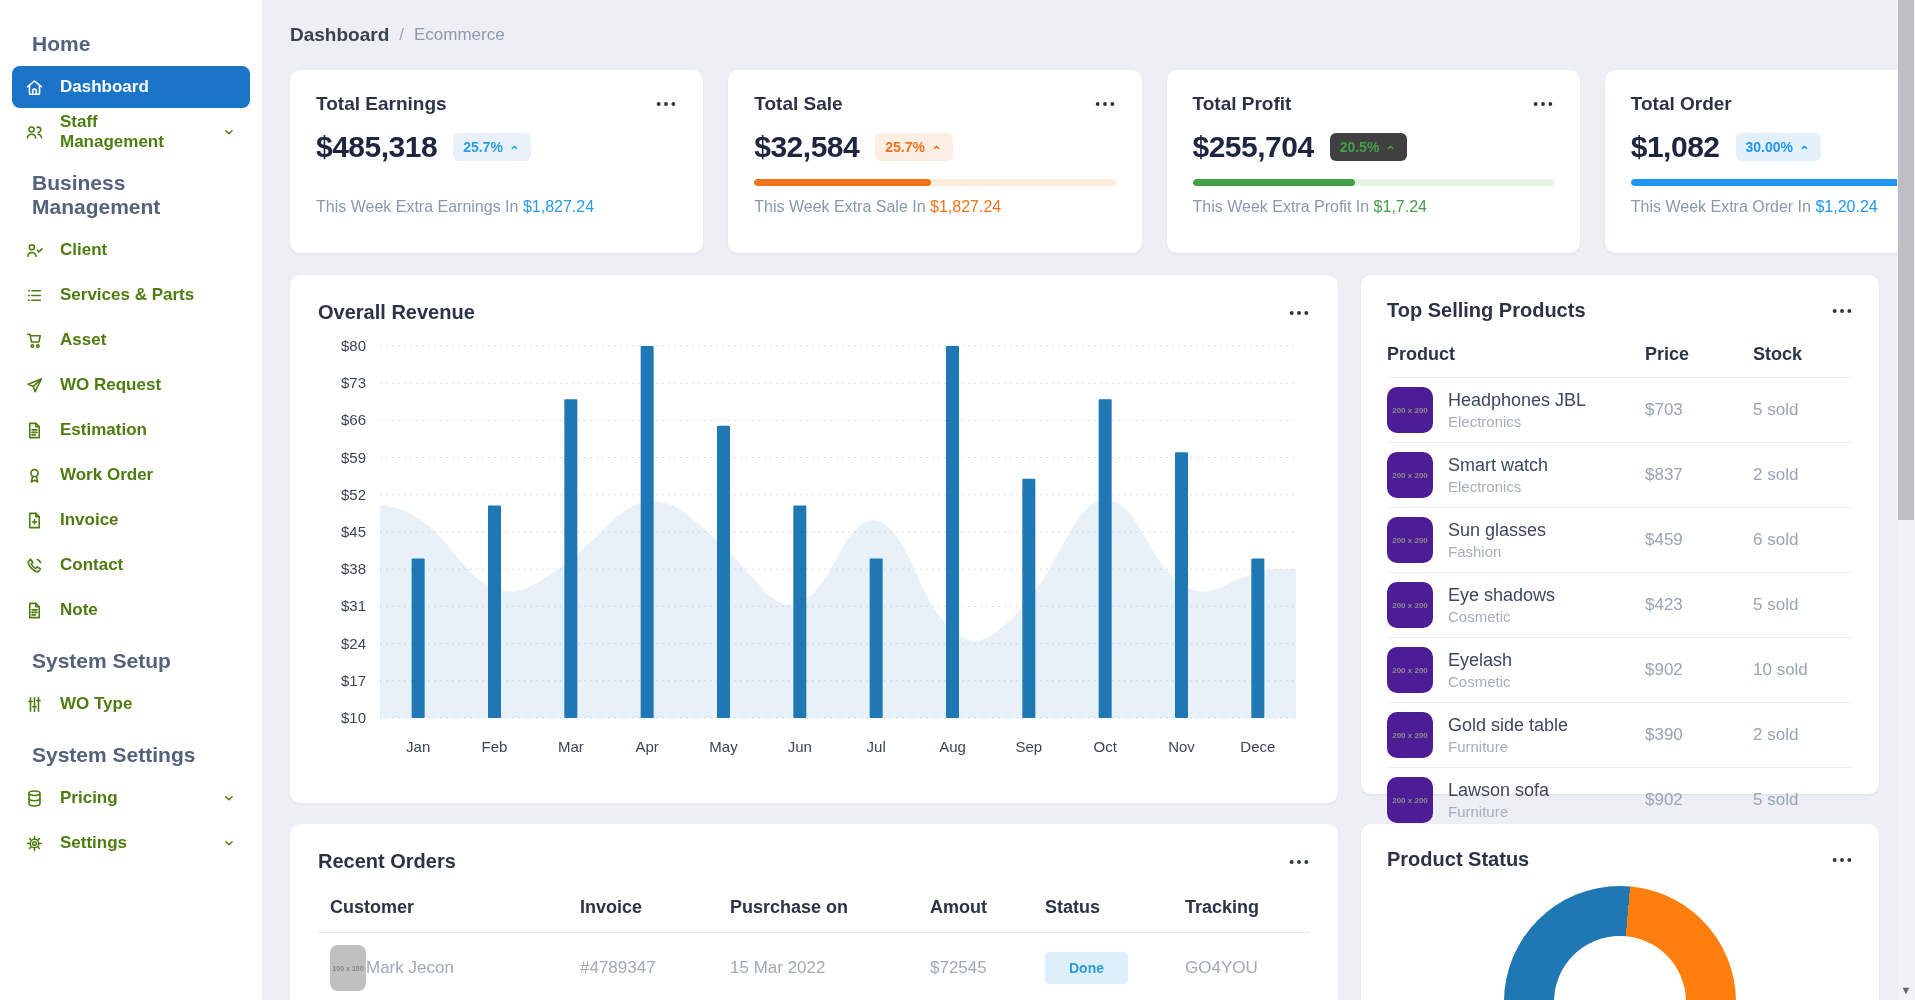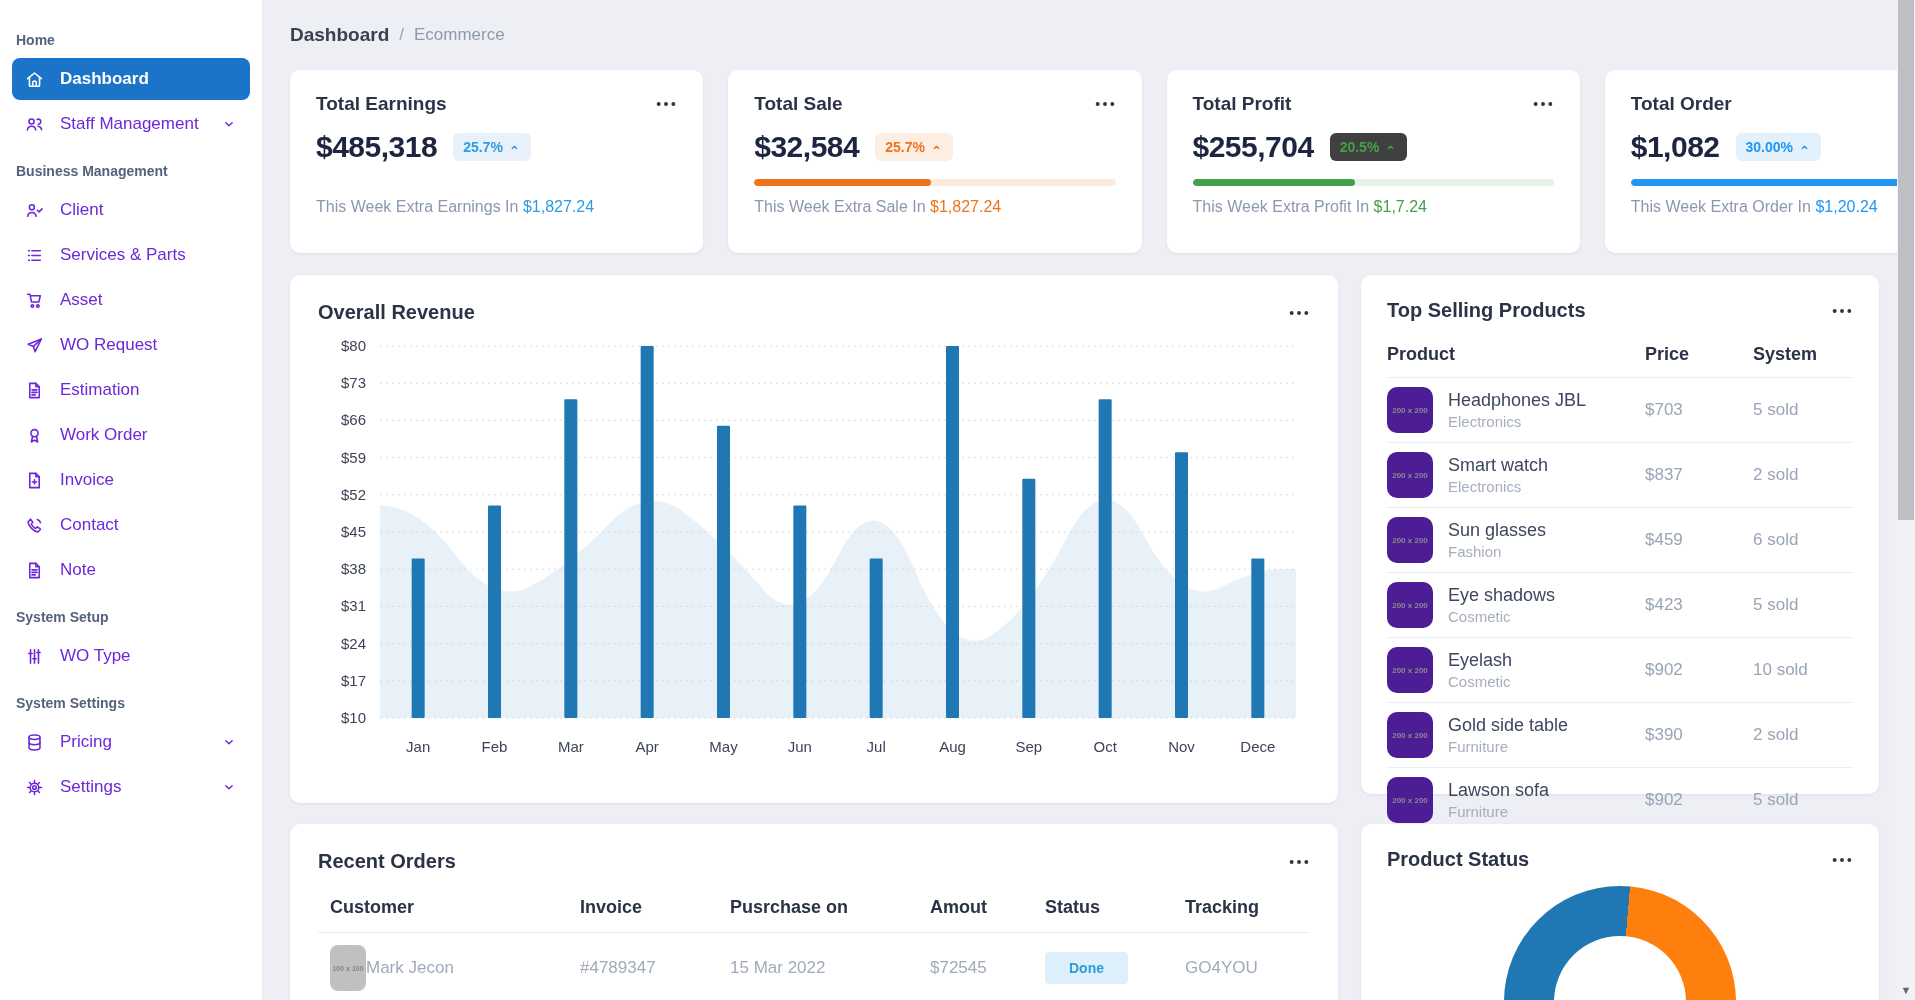--- a/index.html
+++ b/index.html
@@ -1,23 +1,23 @@
 <!DOCTYPE html>
 <html><head>
 <meta charset="utf-8">
 <style>
   * { margin:0; padding:0; box-sizing:border-box; }
   html,body { width:1915px; height:1000px; overflow:hidden; }
   body { font-family:"Liberation Sans", sans-serif; background:#edeff4; position:relative; color:#2f3545; }
 
   
   .sidebar { position:absolute; left:0; top:0; width:263px; height:100%; background:#fff; border-right:1px solid #e9ebf0; padding-top:26px; z-index:5; }
-  .section-label { font-size:14px; font-weight:700; color:#55627c; margin:6px 16px 10px 16px; }
+  .section-label { font-size:21px; font-weight:700; color:#55627c; margin:6px 16px 10px 32px; }
   .section-label.later { margin-top:18px; }
-  .nav-item { display:flex; align-items:center; gap:15px; height:42px; margin:3px 12px; padding:0 12px; border-radius:8px; color:#6d28d9; font-size:17px; cursor:pointer; }
+  .nav-item { display:flex; align-items:center; gap:15px; height:42px; margin:3px 12px; padding:0 12px; border-radius:8px; color:#4d7c0f; font-size:17px; cursor:pointer;font-weight:bold; }
   .nav-item.active { background:#1b74c8; color:#fff; font-weight:600; }
   .nav-icon { width:21px; height:21px; flex:0 0 21px; stroke:currentColor; fill:none; stroke-width:1.5; stroke-linecap:round; stroke-linejoin:round; }
   .nav-chevron { margin-left:auto; width:18px; height:18px; stroke:currentColor; fill:none; stroke-width:1.6; stroke-linecap:round; stroke-linejoin:round; }
 
   
   .breadcrumb { position:absolute; left:290px; top:24px; display:flex; align-items:center; gap:10px; font-size:19px; }
   .crumb-current { color:#3a4152; font-weight:600; cursor:pointer; }
   .crumb-sep { color:#9aa4b6; font-size:17px; }
   .crumb-parent { color:#8e99ad; font-size:17px; }
 
@@ -396,21 +396,21 @@
     <div class="panel-title">Top Selling Products</div>
     <svg class="dots" viewBox="0 0 18 6">
         <circle cx="3" cy="3" r="1.6"></circle>
         <circle cx="9" cy="3" r="1.6"></circle>
         <circle cx="15" cy="3" r="1.6"></circle>
       </svg>
   </div>
   <div class="p-header">
     <span>Product</span>
       <span>Price</span>
-      <span>System</span>
+      <span>Stock</span>
   </div>
 
   <div class="p-row">
     <div class="p-product">
         <div class="thumb">
           <span>200 x 200</span>
         </div>
       <div>
           <div class="p-name">Headphones JBL</div>
           <div class="p-cat">Electronics</div>

